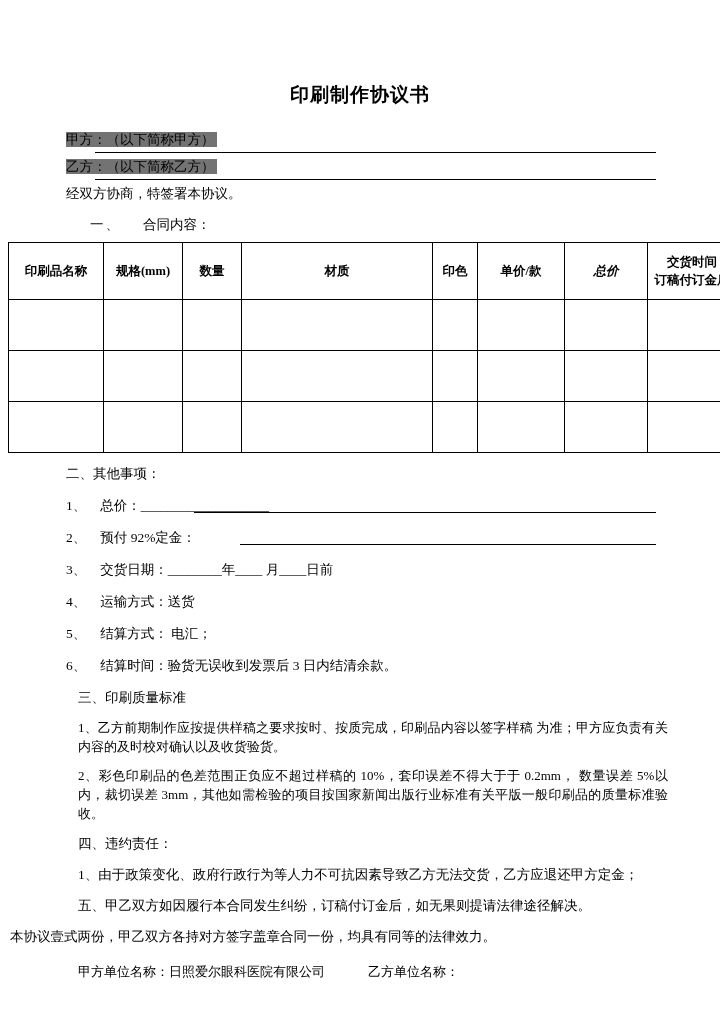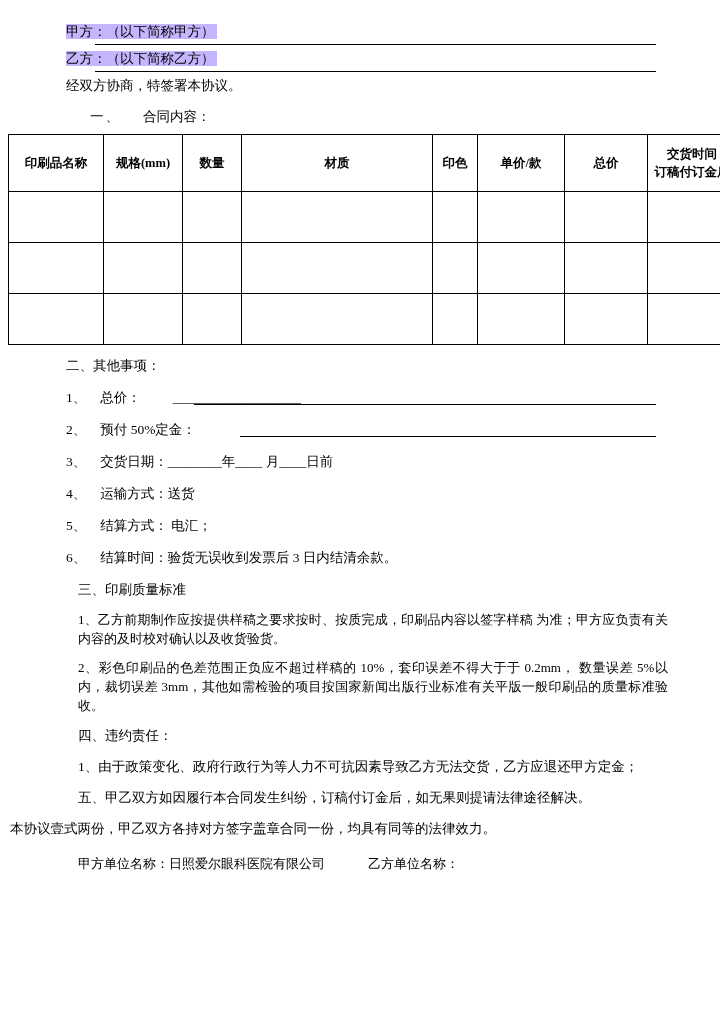--- a/index.html
+++ b/index.html
@@ -43,21 +43,21 @@
   }
   .party-row {
     position: relative;
     height: 27px;
     line-height: 24px;
     font-size: 13.5px;
   }
   .party-row .label {
     position: relative;
     z-index: 2;
-    background: #c4b5fd;
+    background: #737373;
     padding-right: 2px;
   }
   .party-rule {
     position: absolute;
     left: 29px;
     right: 0;
     bottom: 2px;
     border-bottom: 1px solid #000;
     z-index: 1;
   }
@@ -111,21 +111,21 @@
   }
   table.contract th .sub {
     display: block;
   }
   .c1 { width: 92px; }
   .c2 { width: 76px; }
   .c3 { width: 56px; }
   .c4 { width: 188px; }
   .c5 { width: 42px; }
   .c6 { width: 84px; }
-  .c7 { width: 80px; }
+  .c7 { width: 80px; font-style: italic; }
   .c8 { width: 86px; }
 
   
   .clauses {
     padding-left: 66px;
     padding-right: 64px;
     margin-top: 10px;
   }
   .clause {
     font-size: 13.5px;
@@ -135,21 +135,20 @@
   }
   .clause .idx {
     display: inline-block;
   }
   .clause .idx-gap {
     display: inline-block;
     width: 14px;
   }
   .blank-us {
     letter-spacing: 0px;
-    margin-left: 32px;
   }
   .row-rule {
     position: relative;
   }
   .row-rule .rule {
     position: absolute;
     left: 0;
     right: 0;
     bottom: 3px;
     border-bottom: 1px solid #000;
@@ -202,20 +201,21 @@
     display: flex;
     height: 30px;
   }
   .sign-row .full { width: 100%; }
 </style>
 </head>
 <body>
 
 <div class="page">
 
+  <div class="doc-title">印刷制作协议书</div>
 
   <div class="party-block">
     <div class="party-row">
       <span class="label">甲方：（以下简称甲方）</span>
       <span class="party-rule"></span>
     </div>
     <div class="party-row">
       <span class="label">乙方：（以下简称乙方）</span>
       <span class="party-rule"></span>
     </div>
@@ -280,21 +280,21 @@
 
   <div class="clauses">
     <div class="clause">二、其他事项：</div>
 
     <div class="clause row-rule">
       <span class="idx">1、</span><span class="idx-gap"></span><span>总价：</span><span class="blank-us">___________________</span>
       <span class="rule" style="left:128px;"></span>
     </div>
 
     <div class="clause row-rule">
-      <span class="idx">2、</span><span class="idx-gap"></span><span>预付 50%定金：</span>
+      <span class="idx">2、</span><span class="idx-gap"></span><span>预付 92%定金：</span>
       <span class="rule" style="left:174px;"></span>
     </div>
 
     <div class="clause">
       <span class="idx">3、</span><span class="idx-gap"></span><span>交货日期：</span><span>________年____  月____日前</span>
     </div>
 
     <div class="clause">
       <span class="idx">4、</span><span class="idx-gap"></span><span>运输方式：送货</span>
     </div>

